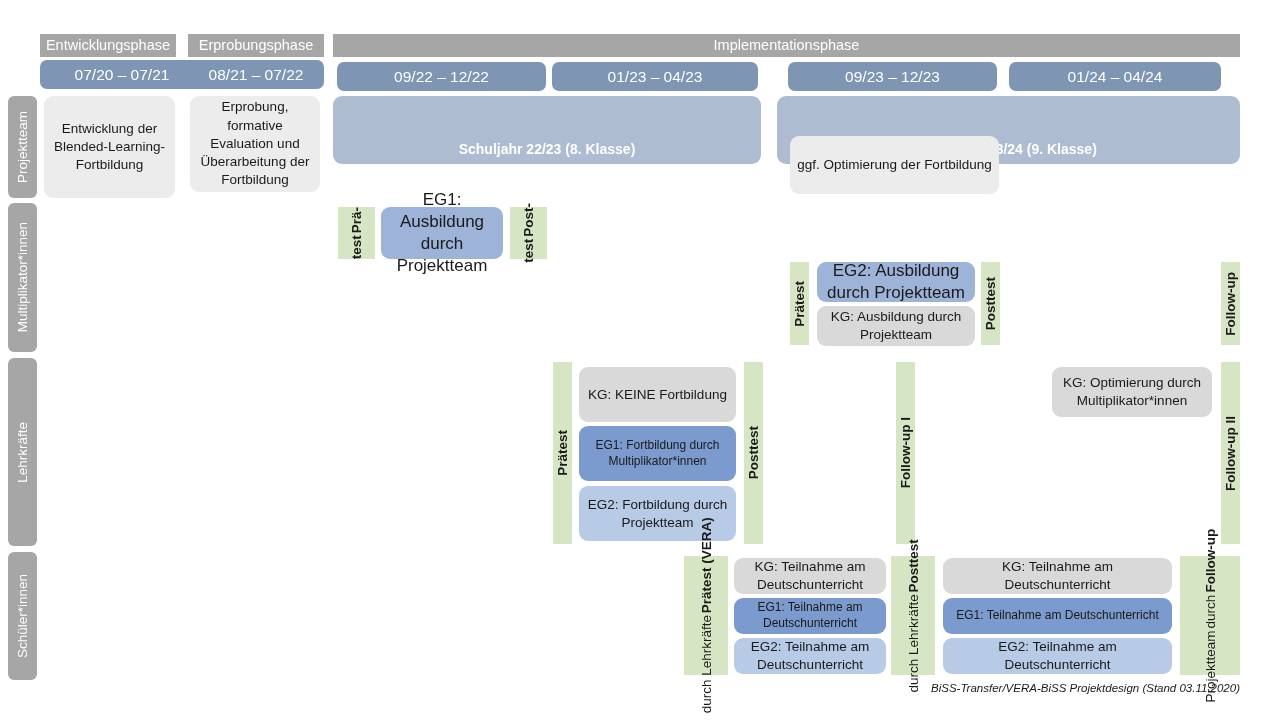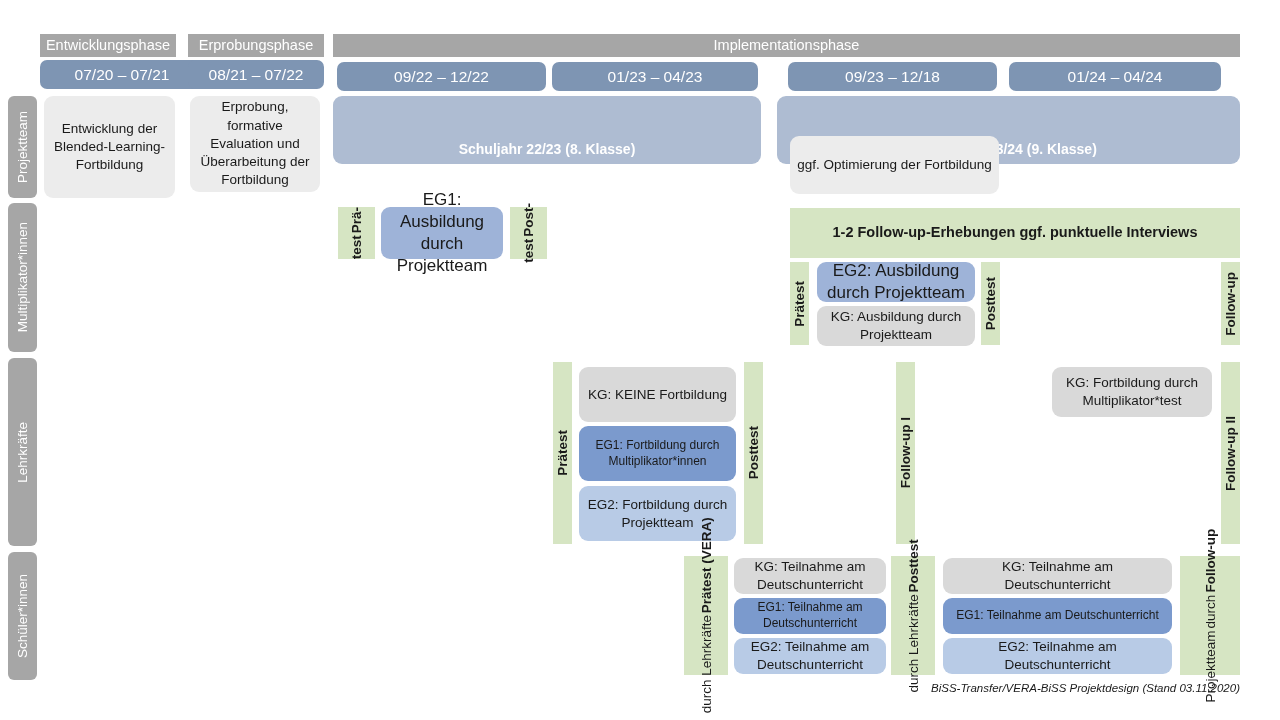--- a/index.html
+++ b/index.html
@@ -136,21 +136,21 @@
     <span>09/22 – 12/22</span>
   </div>
   <div class="abs period-pill" style="left:552px;top:62px;width:206px;height:29px;">
     <span>01/23 – 04/23</span>
   </div>
 
   <div class="abs schoolyear-band" style="left:777px;top:60px;width:463px;height:68px;">
     <span>Schuljahr 23/24 (9. Klasse)</span>
   </div>
   <div class="abs period-pill" style="left:788px;top:62px;width:209px;height:29px;">
-    <span>09/23 – 12/18</span>
+    <span>09/23 – 12/23</span>
   </div>
   <div class="abs period-pill" style="left:1009px;top:62px;width:212px;height:29px;">
     <span>01/24 – 04/24</span>
   </div>
 
   <div class="abs row-label" style="left:8px;top:96px;width:29px;height:102px;">
     <span>Projektteam</span>
   </div>
   <div class="abs row-label" style="left:8px;top:203px;width:29px;height:149px;">
     <span>Multiplikator*innen</span>
@@ -181,23 +181,20 @@
   <div class="abs blue-mid" style="left:381px;top:207px;width:122px;height:52px;">
     <span>EG1: Ausbildung durch Projektteam</span>
   </div>
   <div class="abs green-bar" style="left:510px;top:207px;width:37px;height:52px;">
     <div class="vlabel two-col">
       <span>Post-</span>
       <span>test</span>
     </div>
   </div>
 
-  <div class="abs green-wide" style="left:790px;top:208px;width:450px;height:50px;">
-    <span>1-2 Follow-up-Erhebungen ggf. punktuelle Interviews</span>
-  </div>
 
   <div class="abs green-bar" style="left:790px;top:262px;width:19px;height:83px;">
     <span class="vlabel">Prätest</span>
   </div>
   <div class="abs blue-mid" style="left:817px;top:262px;width:158px;height:40px;">
     <span>EG2: Ausbildung durch Projektteam</span>
   </div>
   <div class="abs grey-card-dark" style="left:817px;top:306px;width:158px;height:40px;">
     <span>KG: Ausbildung durch Projektteam</span>
   </div>
@@ -220,21 +217,21 @@
   <div class="abs blue-light" style="left:579px;top:486px;width:157px;height:55px;">
     <span>EG2: Fortbildung durch Projektteam</span>
   </div>
   <div class="abs green-bar" style="left:744px;top:362px;width:19px;height:182px;">
     <span class="vlabel">Posttest</span>
   </div>
   <div class="abs green-bar" style="left:896px;top:362px;width:19px;height:182px;">
     <span class="vlabel">Follow-up I</span>
   </div>
   <div class="abs grey-card-dark" style="left:1052px;top:367px;width:160px;height:50px;">
-    <span>KG: Fortbildung durch Multiplikator*test</span>
+    <span>KG: Optimierung durch Multiplikator*innen</span>
   </div>
   <div class="abs green-bar" style="left:1221px;top:362px;width:19px;height:182px;">
     <span class="vlabel">Follow-up II</span>
   </div>
 
   <div class="abs green-bar" style="left:684px;top:556px;width:44px;height:119px;">
     <div class="vlabel two-col">
       <span>Prätest (VERA)</span>
       <span class="sub">durch Lehrkräfte</span>
     </div>

